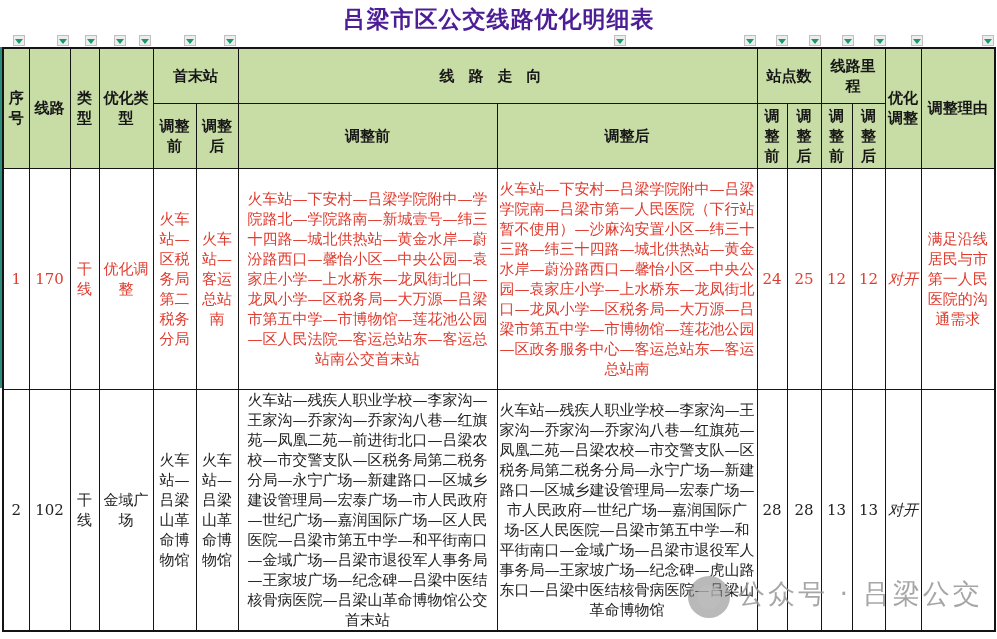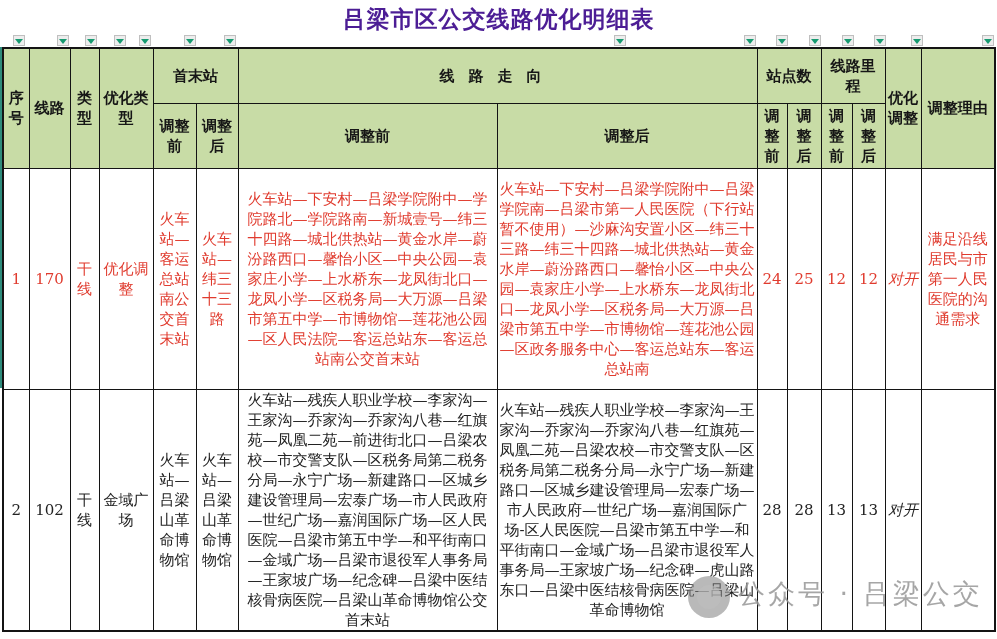--- a/index.html
+++ b/index.html
@@ -131,22 +131,22 @@
         <th class="ns">调整前</th>
         <th class="ns">调整后</th>
       </tr>
     </thead>
     <tbody>
       <tr class="r1 red-row">
         <td class="num">1</td>
         <td class="num">170</td>
         <td class="term">干线</td>
         <td class="term">优化调整</td>
-        <td class="term">火车站—客运总站南公交首末站</td>
-        <td class="term">火车站—纬三十三路</td>
+        <td class="term">火车站—区税务局第二税务分局</td>
+        <td class="term">火车站—客运总站南</td>
         <td class="long">火车站—下安村—吕梁学院附中—学院路北—学院路南—新城壹号—纬三十四路—城北供热站—黄金水岸—蔚汾路西口—馨怡小区—中央公园—袁家庄小学—上水桥东—龙凤街北口—龙凤小学—区税务局—大万源—吕梁市第五中学—市博物馆—莲花池公园—区人民法院—客运总站东—客运总站南公交首末站</td>
         <td class="long">火车站—下安村—吕梁学院附中—吕梁学院南—吕梁市第一人民医院（下行站暂不使用）—沙麻沟安置小区—纬三十三路—纬三十四路—城北供热站—黄金水岸—蔚汾路西口—馨怡小区—中央公园—袁家庄小学—上水桥东—龙凤街北口—龙凤小学—区税务局—大万源—吕梁市第五中学—市博物馆—莲花池公园—区政务服务中心—客运总站东—客运总站南</td>
         <td class="num">24</td>
         <td class="num">25</td>
         <td class="num">12</td>
         <td class="num">12</td>
         <td class="op">对开</td>
         <td class="term">满足沿线居民与市第一人民医院的沟通需求</td>
       </tr>
       <tr class="r2">

